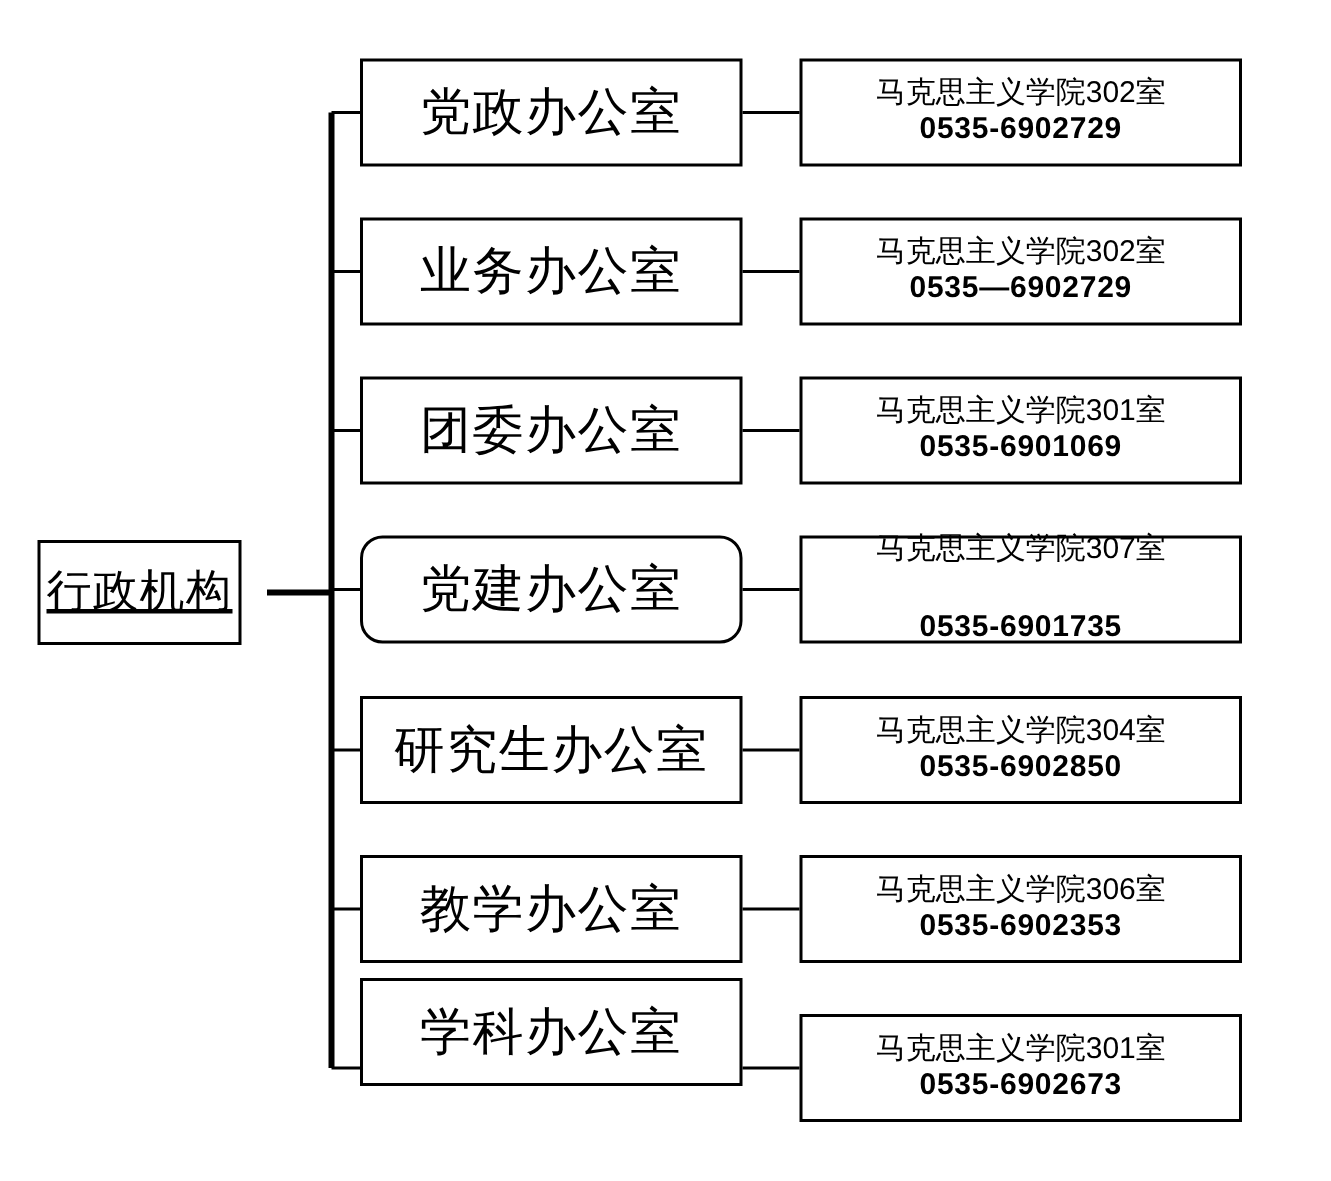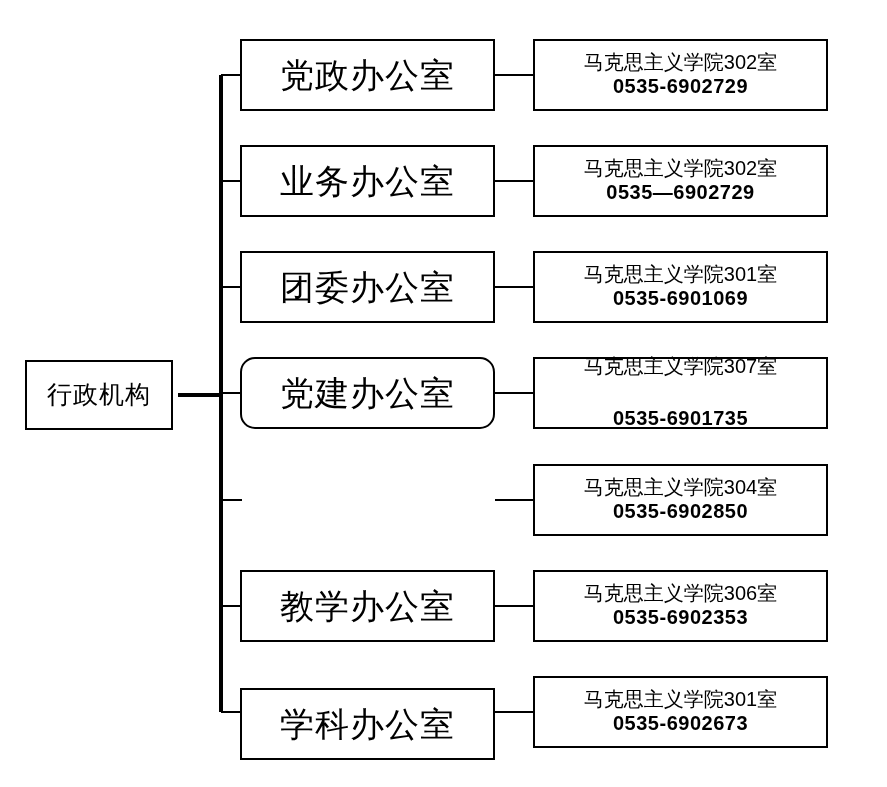--- a/index.html
+++ b/index.html
@@ -27,24 +27,25 @@
     display: flex;
     flex-direction: column;
     align-items: center;
     justify-content: center;
     text-align: center;
     line-height: 1.18;
   }
   .root-box {
     left: 25px;
     top: 360px;
-    width: 148px;
+    width: 136px;
     height: 70px;
-    font-size: 25px;
+    font-size: 30px;
     letter-spacing: 1px;
+    text-decoration: underline;
   }
   .dept-box {
     left: 240px;
     width: 255px;
     height: 72px;
     font-size: 34px;
     letter-spacing: 1px;
   }
   .info-box {
     left: 533px;
@@ -135,38 +136,41 @@
   <div class="node-box dept-box" style="top:357px;border-radius:15px;">
     <span>党建办公室</span>
   </div>
   <div class="stub stub-right" style="top:392px;"></div>
   <div class="node-box info-box" style="top:357px;gap:28px;">
     <span class="info-line info-line-room">马克思主义学院307室</span>
     <span class="info-line info-line-phone">0535-6901735</span>
   </div>
 
   <div class="stub stub-left" style="top:499px;"></div>
+  <div class="node-box dept-box" style="top:464px;">
+    <span>研究生办公室</span>
+  </div>
   <div class="stub stub-right" style="top:499px;"></div>
   <div class="node-box info-box" style="top:464px;">
     <span class="info-line info-line-room">马克思主义学院304室</span>
     <span class="info-line info-line-phone">0535-6902850</span>
   </div>
 
   <div class="stub stub-left" style="top:605px;"></div>
   <div class="node-box dept-box" style="top:570px;">
     <span>教学办公室</span>
   </div>
   <div class="stub stub-right" style="top:605px;"></div>
   <div class="node-box info-box" style="top:570px;">
     <span class="info-line info-line-room">马克思主义学院306室</span>
     <span class="info-line info-line-phone">0535-6902353</span>
   </div>
 
   <div class="stub stub-left" style="top:711px;"></div>
-  <div class="node-box dept-box" style="top:688px;justify-content:center;">
+  <div class="node-box dept-box" style="top:652px;justify-content:center;">
     <span>学科办公室</span>
   </div>
   <div class="stub stub-right" style="top:711px;"></div>
   <div class="node-box info-box" style="top:676px;">
     <span class="info-line info-line-room">马克思主义学院301室</span>
     <span class="info-line info-line-phone">0535-6902673</span>
   </div>
 
 </div>
 

